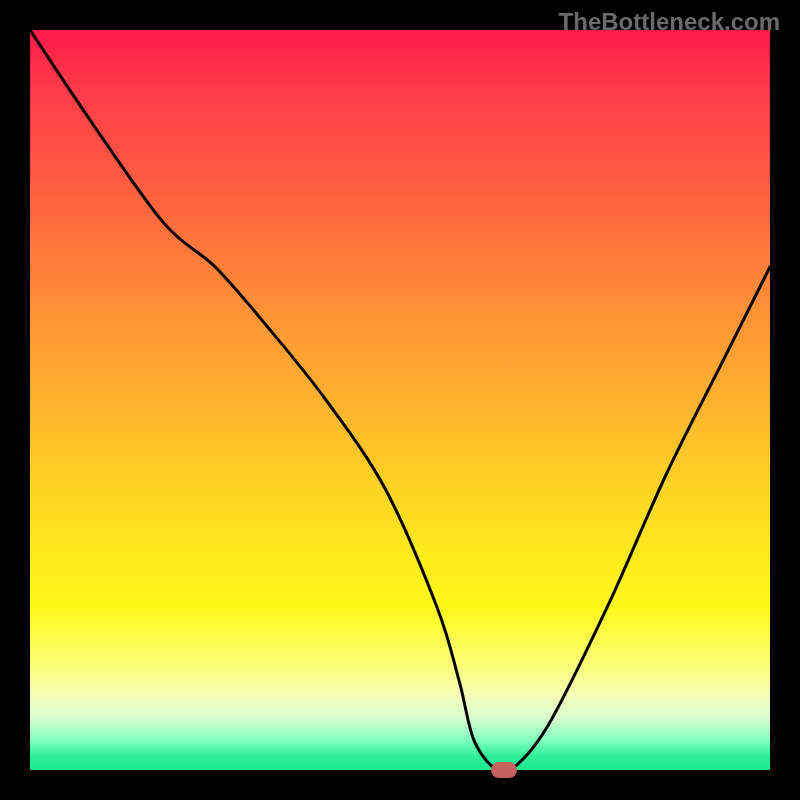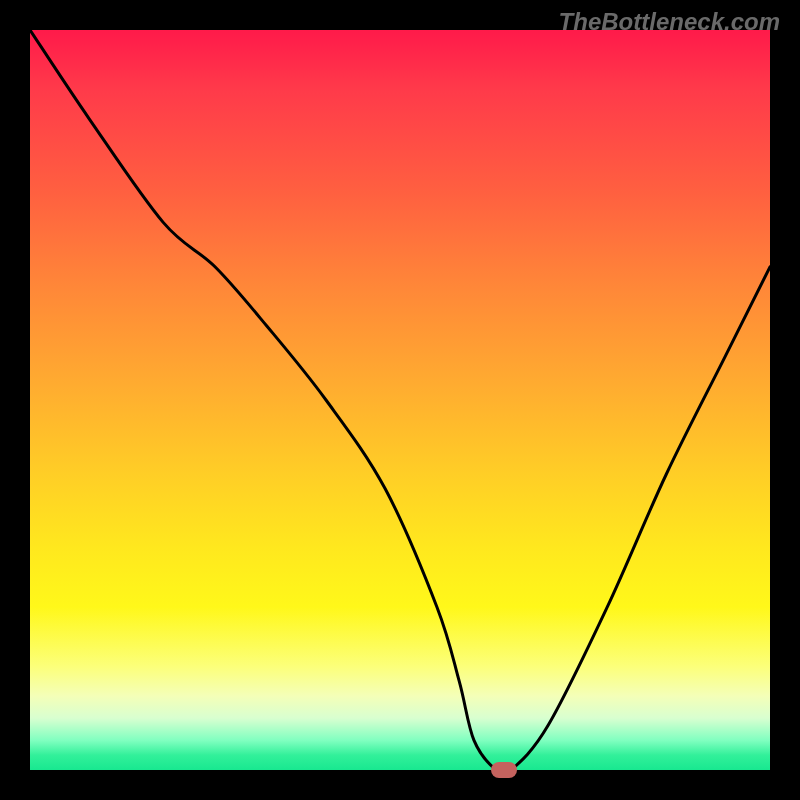--- a/index.html
+++ b/index.html
@@ -35,21 +35,20 @@
 }
 .watermark {
   position: absolute;
   top: 8px;
   right: 20px;
   font-family: Arial, Helvetica, sans-serif;
   font-size: 24px;
   font-weight: 600;
   color: #6a6a6a;
   user-select: none;
-  font-style: italic;
 }
 .curve-svg {
   position: absolute;
   left: 30px;
   top: 30px;
   width: 740px;
   height: 740px;
   display: block;
 }
 .marker {

